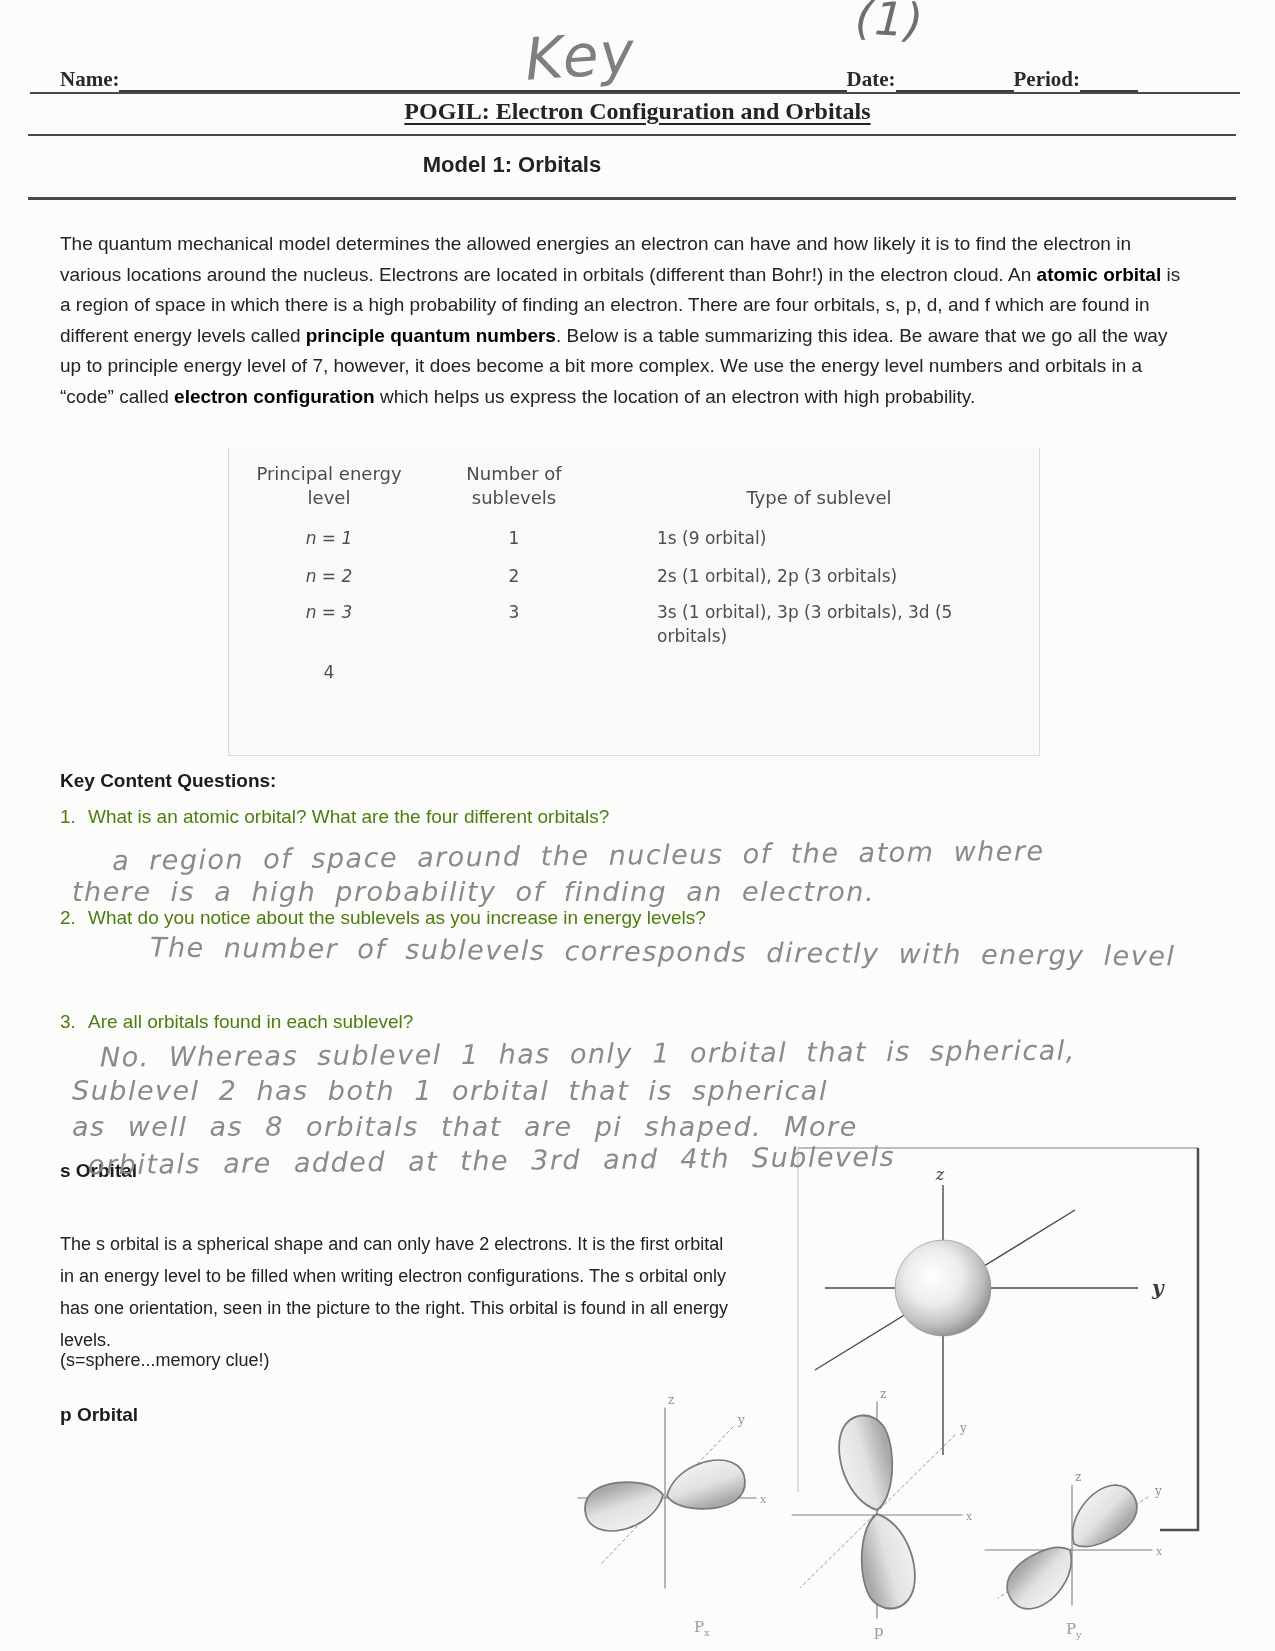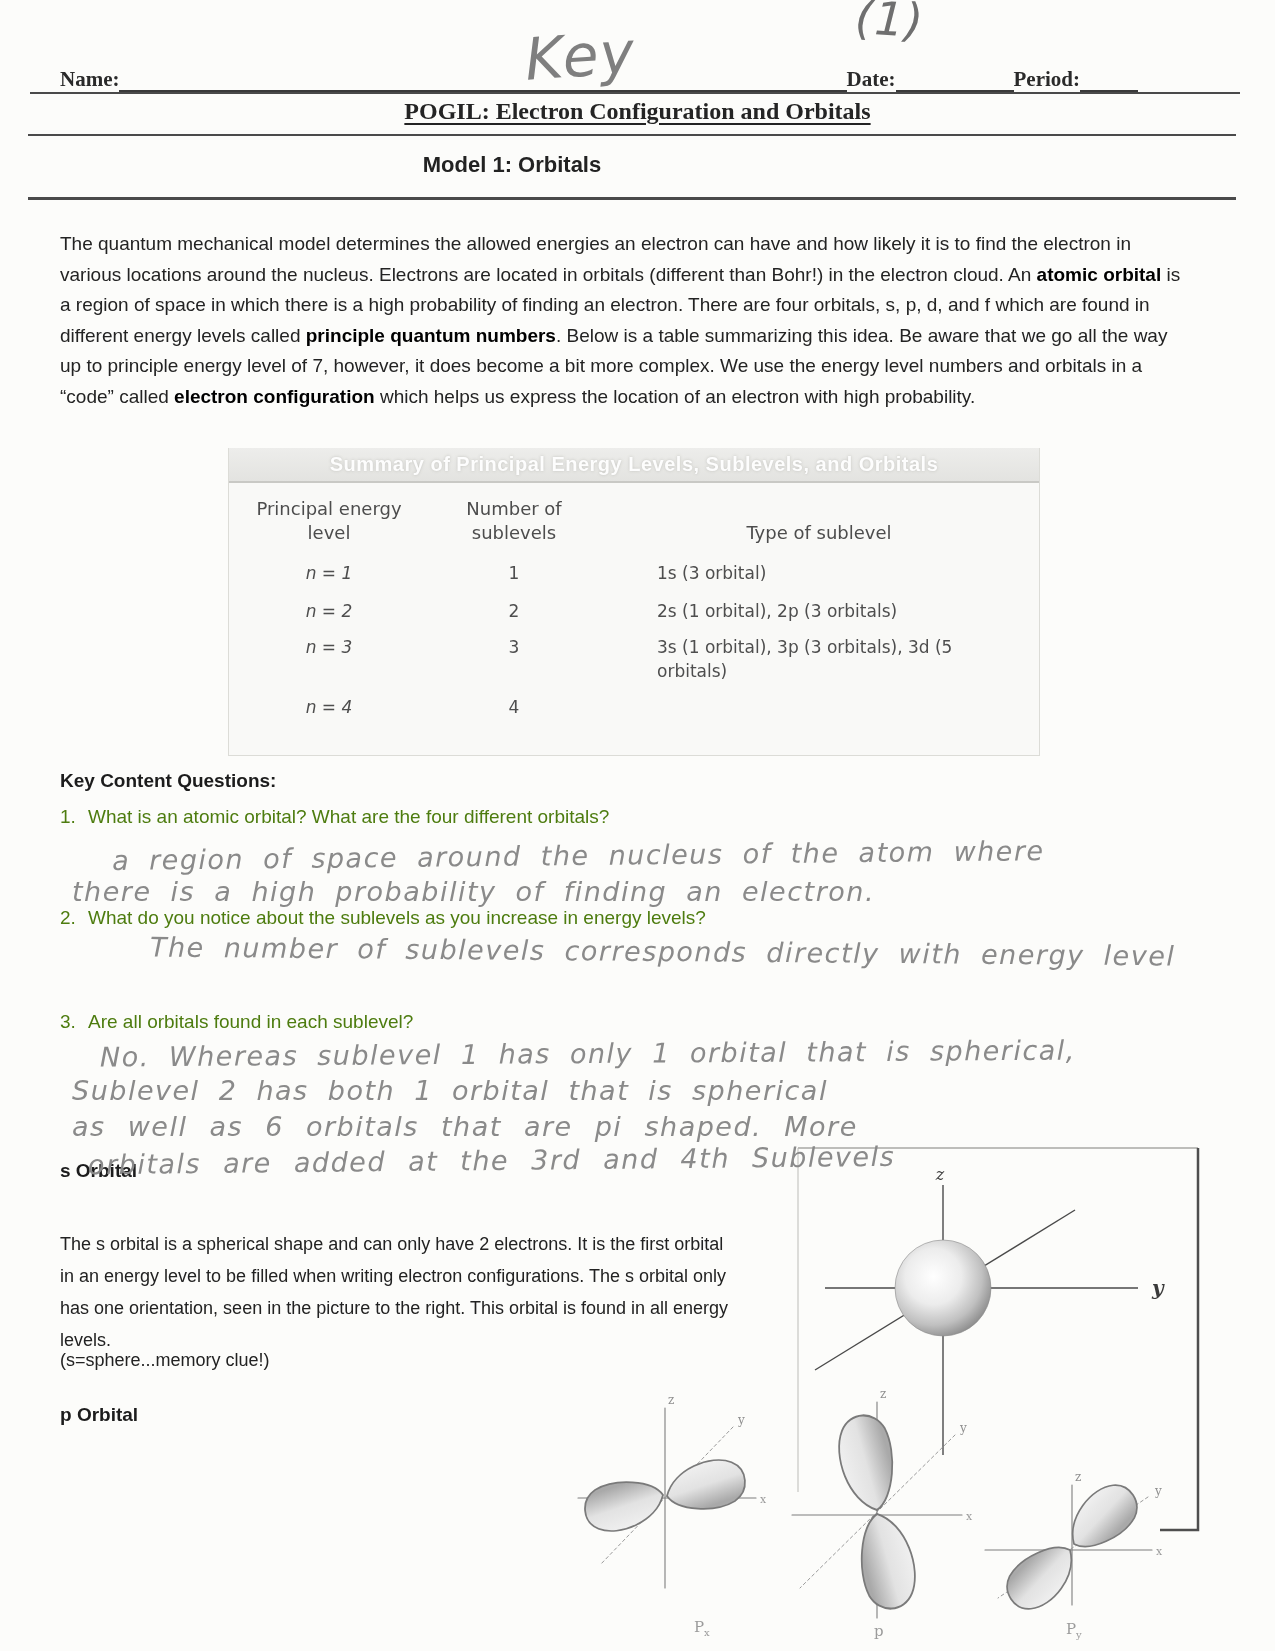--- a/index.html
+++ b/index.html
@@ -115,43 +115,41 @@
 <div class="abs rule" style="left:30px;top:92px;width:1210px;"></div>
 
 <div class="abs doc-title">POGIL:  Electron Configuration and Orbitals</div>
 <div class="abs rule" style="left:28px;top:134px;width:1208px;"></div>
 <div class="abs model-title">Model 1:  Orbitals</div>
 <div class="abs rule" style="left:28px;top:197px;width:1208px;border-top-width:3px;"></div>
 
 <p class="abs intro"><span>The quantum mechanical model determines the allowed energies an electron can have and how likely it is to find the electron in various locations around the nucleus.  Electrons are located in orbitals (different than Bohr!) in the electron cloud.  An </span><b>atomic orbital</b><span> is a region of space in which there is a high probability of finding an electron.  There are four orbitals, s, p, d, and f which are found in different energy levels called </span><b>principle quantum numbers</b><span>.  Below is a table summarizing this idea.  Be aware that we go all the way up to principle energy level of 7, however, it does become a bit more complex.   We use the energy level numbers and orbitals in a “code” called </span><b>electron configuration</b><span> which helps us express the location of an electron with high probability.</span></p>
 
 <div class="abs sum-table">
-  <div class="sum-title">Summary of Principal Energy Levels, Sublevels, and Orbitals</div>
   <div class="sum-grid sum-head">
     <div class="c1">Principal energy level</div>
     <div class="c2">Number of sublevels</div>
     <div class="c3">Type of sublevel</div>
   </div>
   <div class="sum-grid sum-row r1">
     <div class="c1">n = 1</div>
     <div class="c2">1</div>
-    <div class="c3">1s (3 orbital)</div>
+    <div class="c3">1s (9 orbital)</div>
   </div>
   <div class="sum-grid sum-row r2">
     <div class="c1">n = 2</div>
     <div class="c2">2</div>
     <div class="c3">2s (1 orbital), 2p (3 orbitals)</div>
   </div>
   <div class="sum-grid sum-row r3">
     <div class="c1">n = 3</div>
     <div class="c2">3</div>
     <div class="c3">3s (1 orbital), 3p (3 orbitals), 3d (5 orbitals)</div>
   </div>
   <div class="sum-grid sum-row r4">
-    <div class="c1">n = 4</div>
     <div class="c2">4</div>
   </div>
 </div>
 
 <div class="abs kcq">Key Content Questions:</div>
 
 <div class="abs q q1">
   <span class="qnum">1.</span><span>What is an atomic orbital?  What are the four different orbitals?</span>
 </div>
 <div class="abs hw a1l1">a region of space around the nucleus of the atom where</div>
@@ -160,21 +158,21 @@
 <div class="abs q q2">
   <span class="qnum">2.</span><span>What do you notice about the sublevels as you increase in energy levels?</span>
 </div>
 <div class="abs hw a2l1">The number of sublevels corresponds directly with energy level</div>
 
 <div class="abs q q3">
   <span class="qnum">3.</span><span>Are all orbitals found in each sublevel?</span>
 </div>
 <div class="abs hw a3l1">No.  Whereas sublevel 1 has only 1 orbital that is spherical,</div>
 <div class="abs hw a3l2">Sublevel 2 has both 1 orbital that is spherical</div>
-<div class="abs hw a3l3">as well as 6 orbitals that are pi shaped.  More</div>
+<div class="abs hw a3l3">as well as 8 orbitals that are pi shaped.  More</div>
 <div class="abs hw a3l4">orbitals are added at the 3rd and 4th Sublevels</div>
 
 <div class="abs sec-head s-head">s Orbital</div>
 <p class="abs s-body">The s orbital is a spherical shape and can only have 2 electrons.  It is the first orbital in an energy level to be filled when writing electron configurations.  The s orbital only has one orientation, seen in the picture to the right.  This orbital is found in all energy levels.</p>
 <div class="abs clue">(s=sphere...memory clue!)</div>
 <div class="abs sec-head p-head">p Orbital</div>
 
 <svg class="abs diagrams" width="660" height="511" viewBox="0 0 660 511">
   <defs>
     <radialGradient id="sphereGrad" cx="40%" cy="38%" r="65%">

